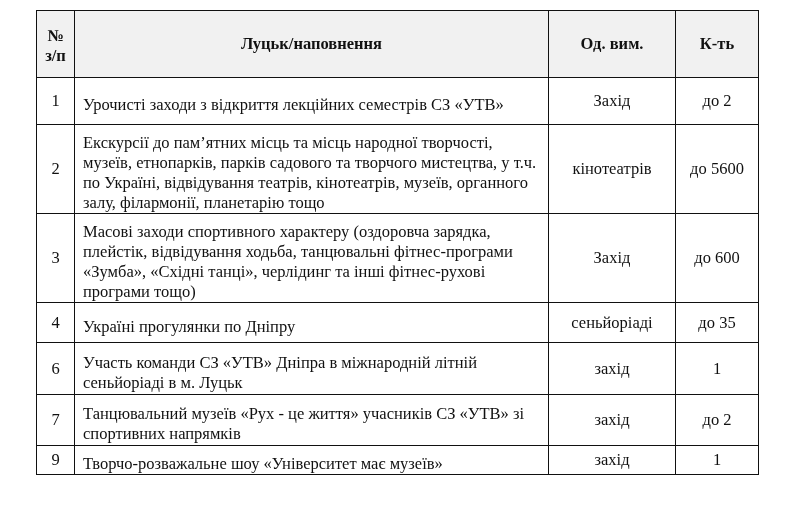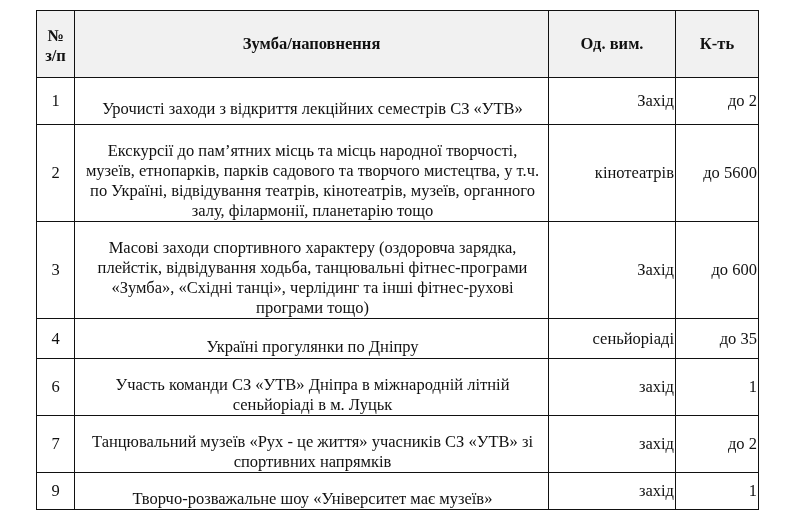--- a/index.html
+++ b/index.html
@@ -14,22 +14,22 @@
     border: 1.3px solid #111;
     font-size: 16.5px; line-height: 20px;
     vertical-align: middle;
   }
   table.events th {
     background: #f1f1f1; font-weight: bold; height: 66px; padding: 0;
   }
   th.num { text-align: center; line-height: 22px; padding-top: 0; vertical-align: top; }
   th.num div { padding-top: 4px; }
   td.num { text-align: center; }
-  td.topic { text-align: center; padding: 16px 6px 0 8px; }
-  td.unit, td.qty { text-align: right; }
+  td.topic { text-align: left; padding: 8px 6px 0 8px; }
+  td.unit, td.qty { text-align: center; }
   col.c-num { width: 38px; }
   col.c-topic { width: 474px; }
   col.c-unit { width: 127px; }
   col.c-qty { width: 83px; }
 </style>
 </head>
 <body>
 
 <table class="events">
   <colgroup>
@@ -39,21 +39,21 @@
       <col class="c-qty">
   </colgroup>
   <thead>
     <tr>
       <th class="num">
         <div>
           <span>№</span><br>
           <span>з/п</span>
         </div>
       </th>
-      <th>Зумба/наповнення</th>
+      <th>Луцьк/наповнення</th>
       <th>Од. вим.</th>
       <th>К-ть</th>
     </tr>
   </thead>
   <tbody id="rows">
       <tr style="height: 47px;">
     <td class="num">1</td>
     <td class="topic">Урочисті заходи з відкриття лекційних семестрів СЗ «УТВ»</td>
     <td class="unit">Захід</td>
     <td class="qty">до 2</td>

